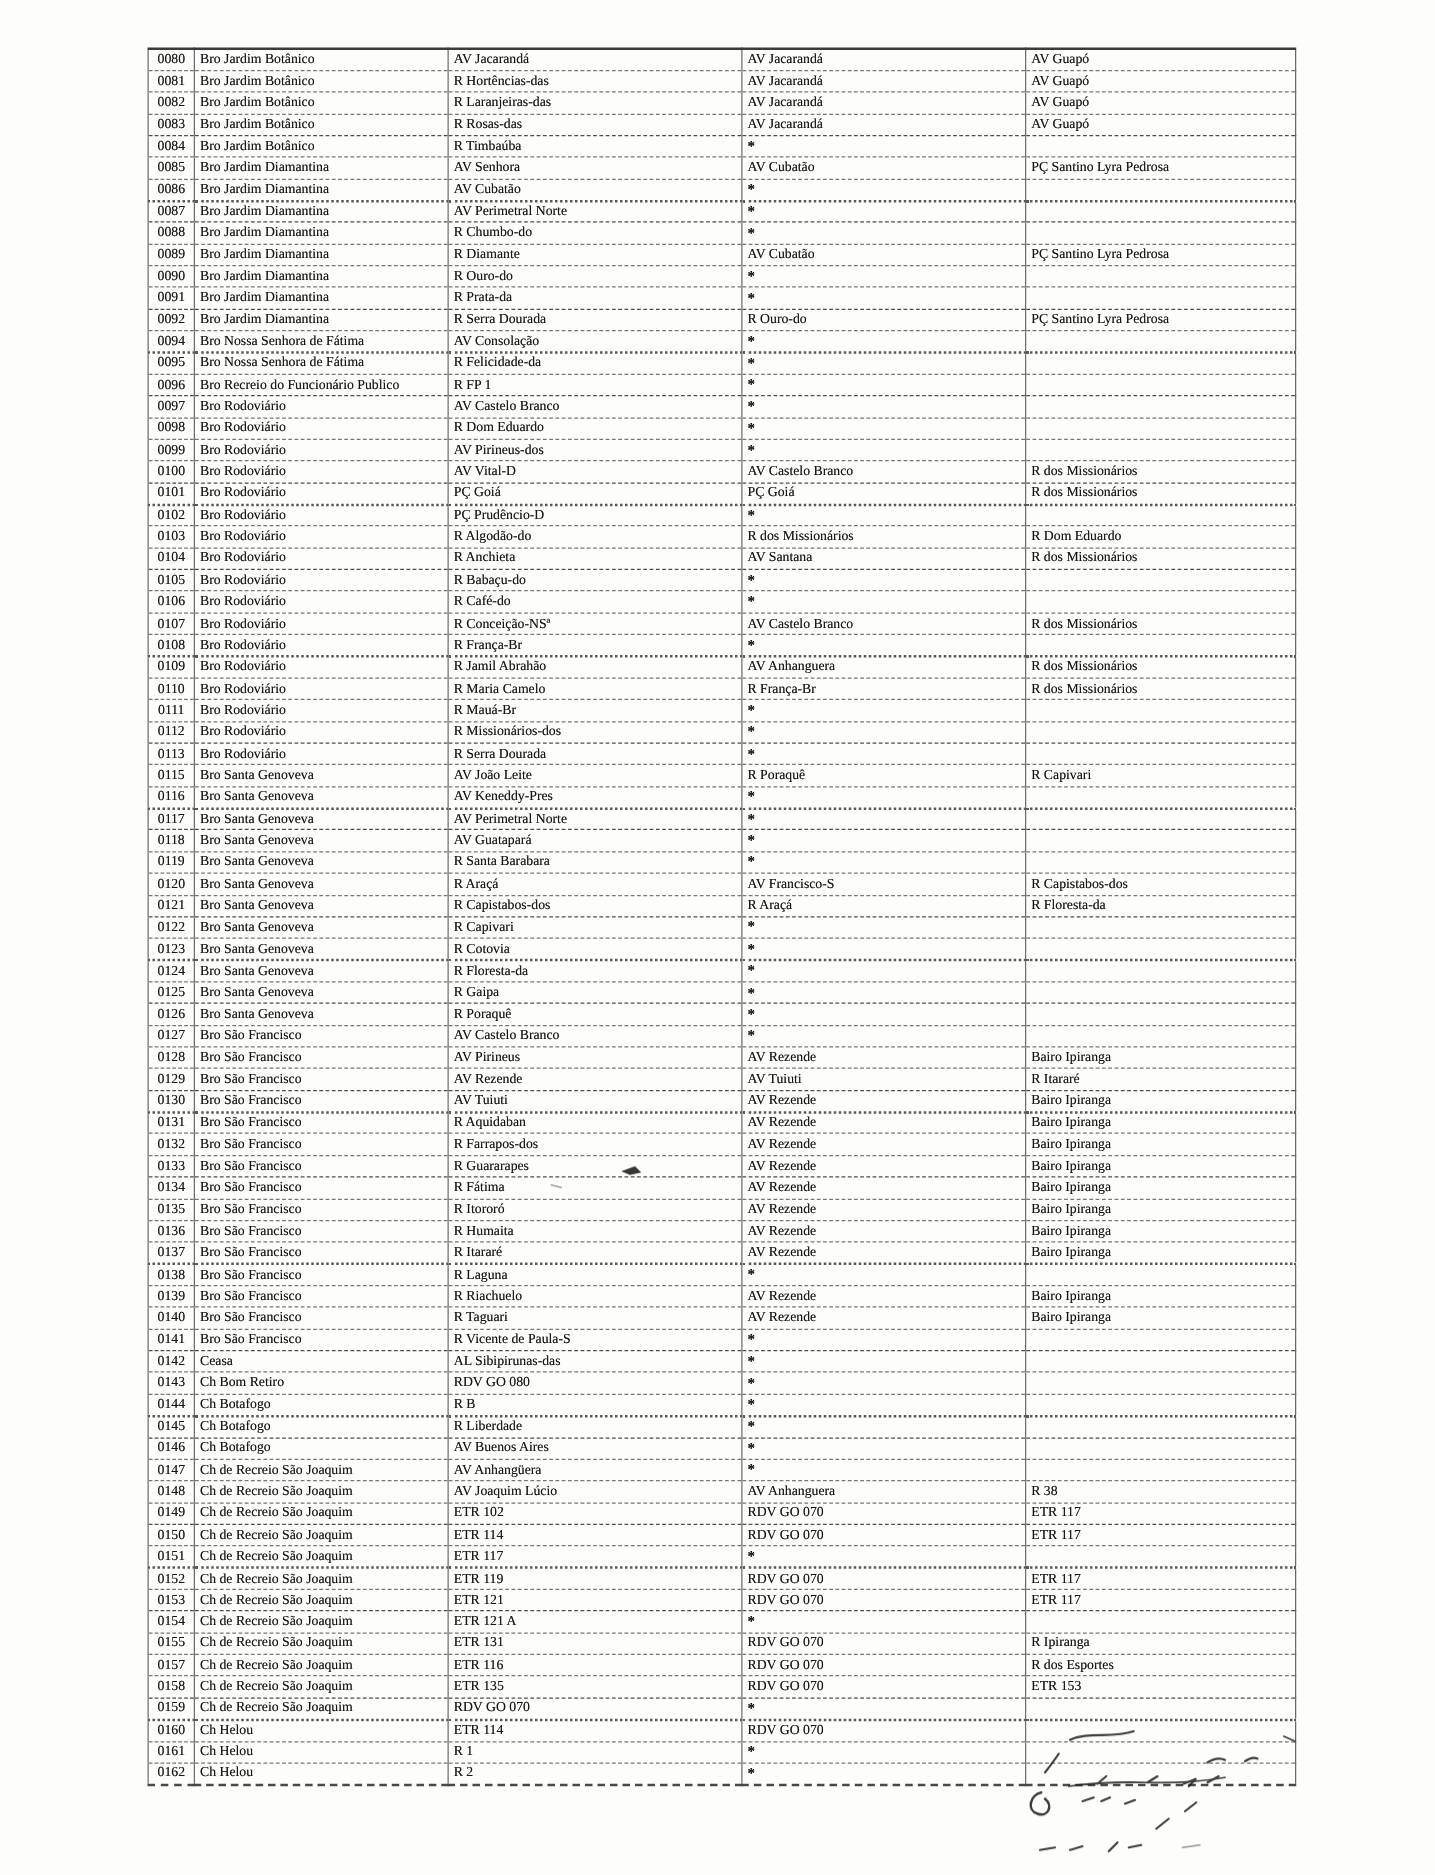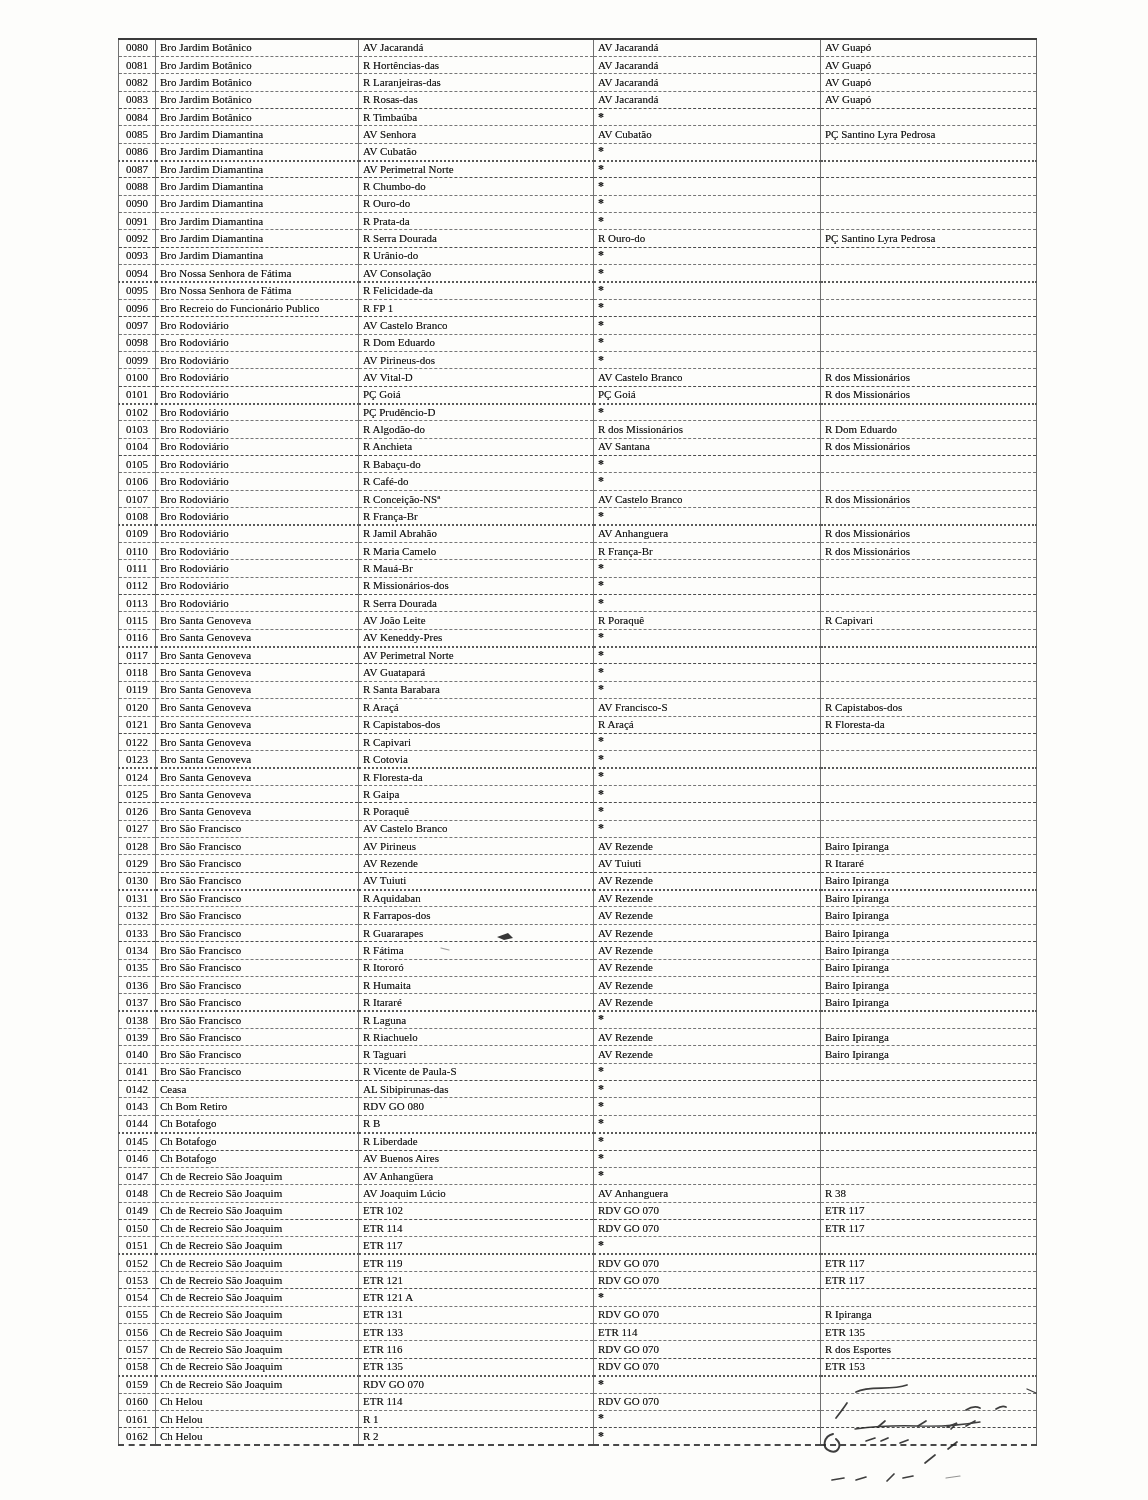--- a/index.html
+++ b/index.html
@@ -121,20 +121,27 @@
       <td class="c-cross2"></td>
     </tr>
         <tr>
       <td class="c-code">0088</td>
       <td class="c-district">Bro Jardim Diamantina</td>
       <td class="c-street">R Chumbo-do</td>
       <td class="c-cross1 star-cell">*</td>
       <td class="c-cross2"></td>
     </tr>
         <tr>
+      <td class="c-code">0089</td>
+      <td class="c-district">Bro Jardim Diamantina</td>
+      <td class="c-street">R Diamante</td>
+      <td class="c-cross1">AV Cubatão</td>
+      <td class="c-cross2">PÇ Santino Lyra Pedrosa</td>
+    </tr>
+        <tr>
       <td class="c-code">0090</td>
       <td class="c-district">Bro Jardim Diamantina</td>
       <td class="c-street">R Ouro-do</td>
       <td class="c-cross1 star-cell">*</td>
       <td class="c-cross2"></td>
     </tr>
         <tr>
       <td class="c-code">0091</td>
       <td class="c-district">Bro Jardim Diamantina</td>
       <td class="c-street">R Prata-da</td>
@@ -142,27 +149,20 @@
       <td class="c-cross2"></td>
     </tr>
         <tr>
       <td class="c-code">0092</td>
       <td class="c-district">Bro Jardim Diamantina</td>
       <td class="c-street">R Serra Dourada</td>
       <td class="c-cross1">R Ouro-do</td>
       <td class="c-cross2">PÇ Santino Lyra Pedrosa</td>
     </tr>
         <tr>
-      <td class="c-code">0093</td>
-      <td class="c-district">Bro Jardim Diamantina</td>
-      <td class="c-street">R Urânio-do</td>
-      <td class="c-cross1 star-cell">*</td>
-      <td class="c-cross2"></td>
-    </tr>
-        <tr>
       <td class="c-code">0094</td>
       <td class="c-district">Bro Nossa Senhora de Fátima</td>
       <td class="c-street">AV Consolação</td>
       <td class="c-cross1 star-cell">*</td>
       <td class="c-cross2"></td>
     </tr>
         <tr>
       <td class="c-code">0095</td>
       <td class="c-district">Bro Nossa Senhora de Fátima</td>
       <td class="c-street">R Felicidade-da</td>
@@ -574,27 +574,20 @@
       <td class="c-street">ETR 121 A</td>
       <td class="c-cross1 star-cell">*</td>
       <td class="c-cross2"></td>
     </tr>
         <tr>
       <td class="c-code">0155</td>
       <td class="c-district">Ch de Recreio São Joaquim</td>
       <td class="c-street">ETR 131</td>
       <td class="c-cross1">RDV GO 070</td>
       <td class="c-cross2">R Ipiranga</td>
-    </tr>
-        <tr>
-      <td class="c-code">0156</td>
-      <td class="c-district">Ch de Recreio São Joaquim</td>
-      <td class="c-street">ETR 133</td>
-      <td class="c-cross1">ETR 114</td>
-      <td class="c-cross2">ETR 135</td>
     </tr>
         <tr>
       <td class="c-code">0157</td>
       <td class="c-district">Ch de Recreio São Joaquim</td>
       <td class="c-street">ETR 116</td>
       <td class="c-cross1">RDV GO 070</td>
       <td class="c-cross2">R dos Esportes</td>
     </tr>
         <tr>
       <td class="c-code">0158</td>

